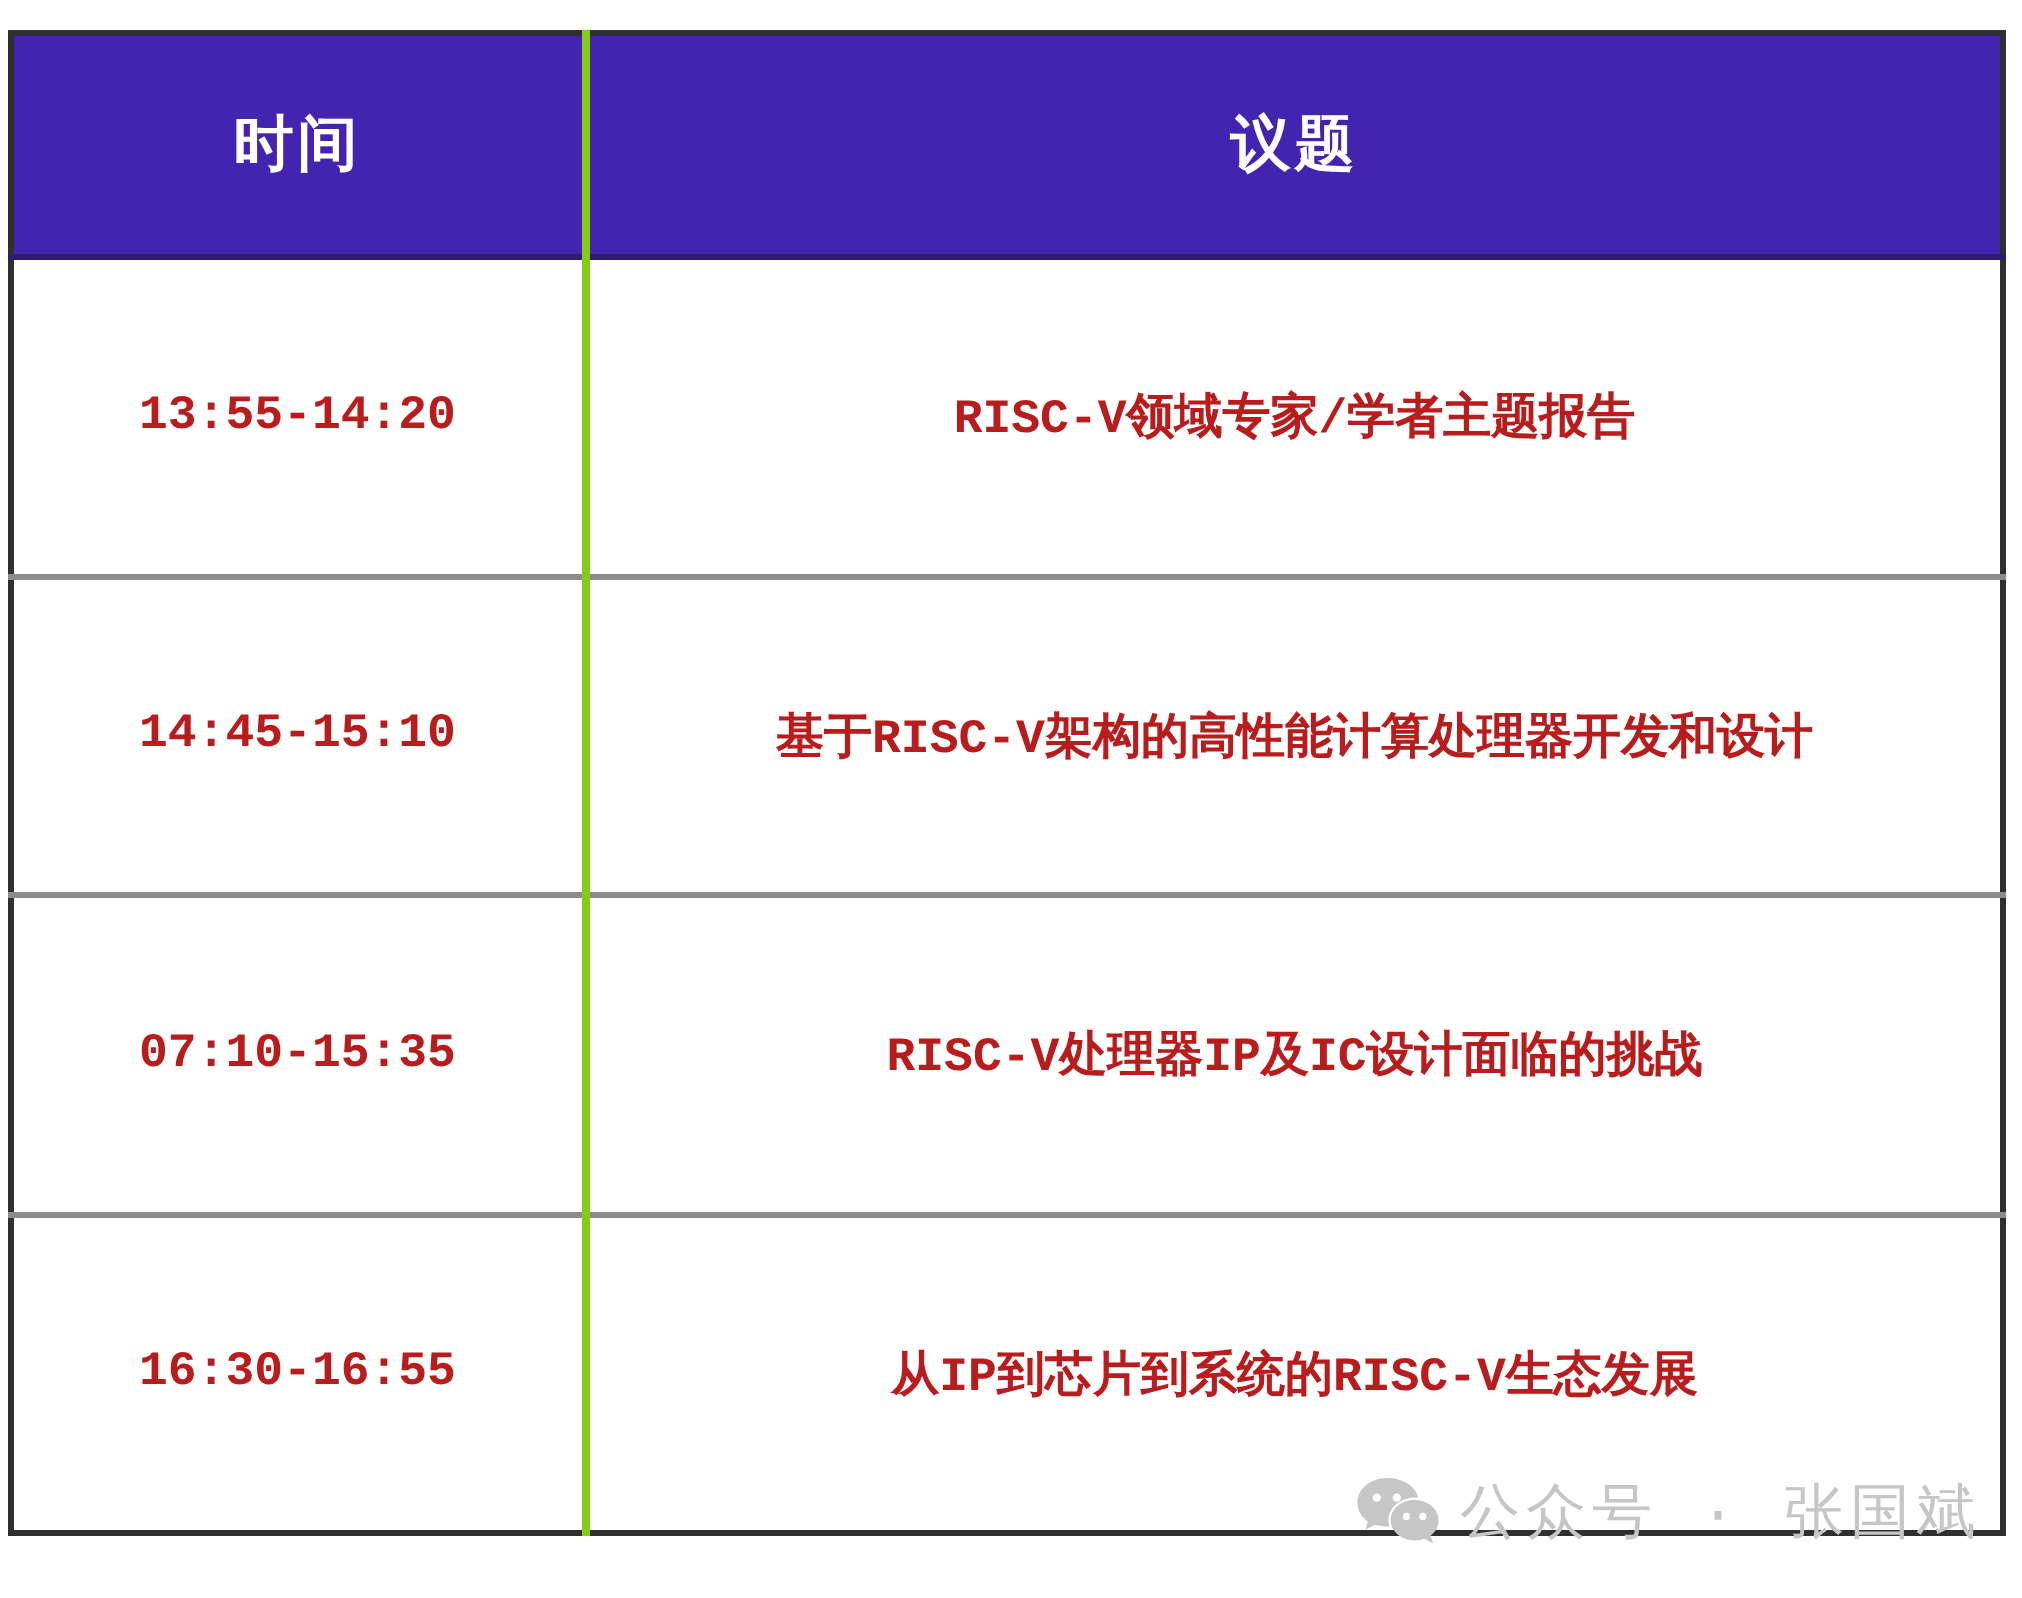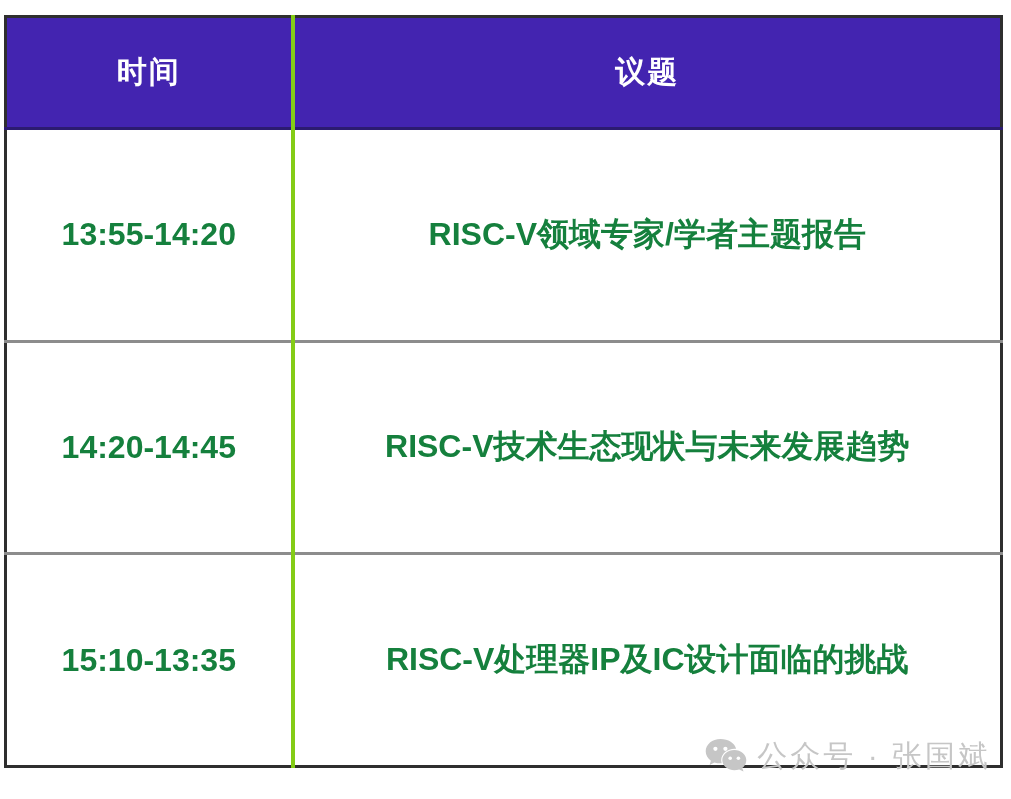--- a/index.html
+++ b/index.html
@@ -9,20 +9,21 @@
     width: 1011px;
     height: 799px;
     font-family: "Liberation Sans", "DejaVu Sans", sans-serif;
     overflow: hidden;
   }
   .canvas {
     position: relative;
     width: 1011px;
     height: 799px;
     background: #ffffff;
+    font-family: Liberation Mono, monospace;
   }
   table.agenda {
     position: absolute;
     left: 4px;
     top: 15px;
     width: 999px;
     height: 753px;
     border-collapse: collapse;
     table-layout: fixed;
     border: 3px solid #2f2f2f;
@@ -40,23 +41,23 @@
   }
   thead th {
     background: #4324B0;
     color: #ffffff;
     font-size: 30px;
     font-weight: bold;
     letter-spacing: 2px;
     border-bottom: 3px solid #2c1b70;
   }
   tbody td {
-    font-size: 32px;
+    font-size: 24px;
     font-weight: bold;
-    color: #15803d;
+    color: #b91c1c;
     background: #ffffff;
   }
   tbody tr + tr td {
     border-top: 3px solid #8c8c8c;
   }
   .watermark {
     position: absolute;
     right: 20px;
     top: 736px;
     display: flex;
@@ -88,26 +89,30 @@
         <th class="col-time">时间</th>
         <th class="col-topic">议题</th>
       </tr>
     </thead>
     <tbody>
       <tr>
         <td class="col-time">13:55-14:20</td>
         <td class="col-topic">RISC-V领域专家/学者主题报告</td>
       </tr>
       <tr>
-        <td class="col-time">14:20-14:45</td>
-        <td class="col-topic">RISC-V技术生态现状与未来发展趋势</td>
+        <td class="col-time">14:45-15:10</td>
+        <td class="col-topic">基于RISC-V架构的高性能计算处理器开发和设计</td>
       </tr>
       <tr>
-        <td class="col-time">15:10-13:35</td>
+        <td class="col-time">07:10-15:35</td>
         <td class="col-topic">RISC-V处理器IP及IC设计面临的挑战</td>
+      </tr>
+      <tr>
+        <td class="col-time">16:30-16:55</td>
+        <td class="col-topic">从IP到芯片到系统的RISC-V生态发展</td>
       </tr>
     </tbody>
   </table>
 
   <div class="watermark">
     <span>
       <svg width="42" height="38" viewBox="0 0 42 38">
 
         <path fill="#c6c6c6" d="M15.5 1C7.2 1 0.7 6.5 0.7 13.3c0 3.8 2 7.2 5.2 9.4l-1.3 4.2 4.8-2.5c1.9 0.6 4 0.9 6.1 0.9 0.4 0 0.8 0 1.2-0.1-0.3-1-0.5-2-0.5-3.1 0-6.3 6-11.4 13.4-11.4 0.5 0 1 0 1.5 0.1C29.8 5 23.3 1 15.5 1z"></path>
         <circle fill="#ffffff" cx="10.4" cy="10.8" r="2.1"></circle>

